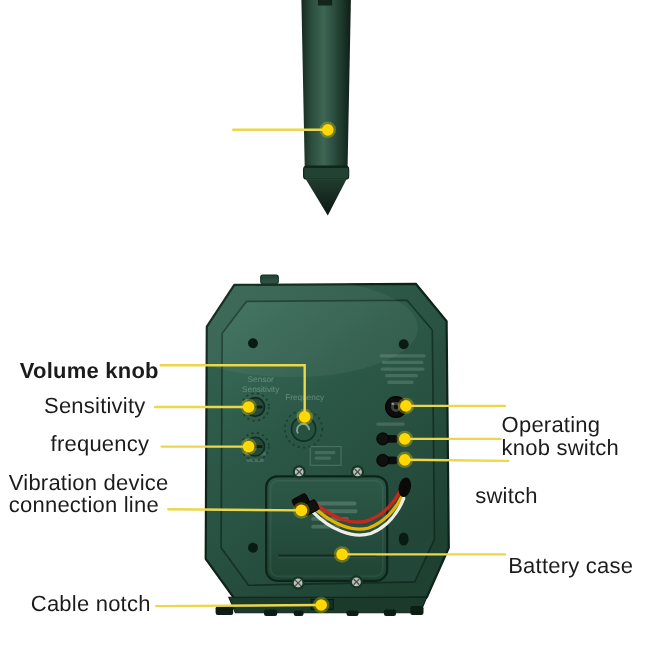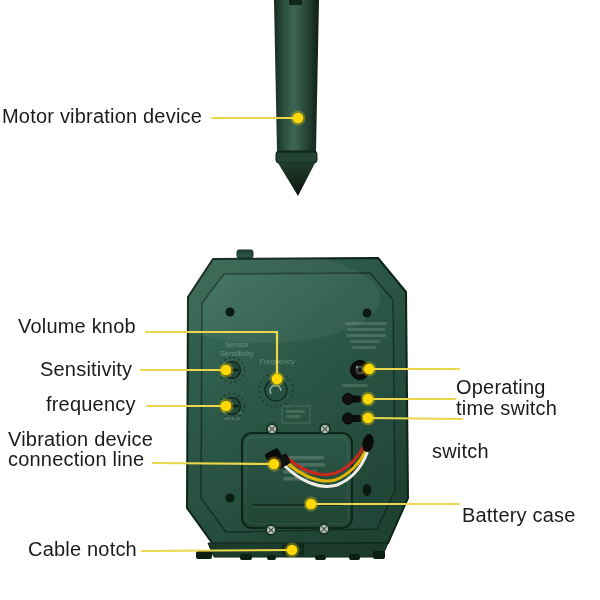--- a/index.html
+++ b/index.html
@@ -7,21 +7,21 @@
     position:relative;width:600px;height:600px;background:#ffffff;
     font-family:"Liberation Sans", sans-serif;overflow:hidden;
   }
   #art{position:absolute;left:0;top:0;width:600px;height:600px;}
   .label{
     position:absolute;font-size:20px;line-height:21px;color:#1b1b1b;
     white-space:nowrap;letter-spacing:0.2px;
   }
   .label.wrap{white-space:normal;}
   #lbl-motor{left:2px;top:106px;}
-  #lbl-volume{left:18px;top:316px;}
+  #lbl-volume{left:18px;top:328px;font-weight:bold;}
   #lbl-sensitivity{left:40px;top:359px;}
   #lbl-frequency{left:46px;top:394px;}
   #lbl-vibration{left:8px;top:429px;width:172px;line-height:20px;}
   #lbl-cable{left:28px;top:539px;}
   #lbl-charging{left:462px;top:356px;}
   #lbl-operating{left:456px;top:377px;width:118px;}
   #lbl-switch{left:432px;top:425px;margin-top:16px;}
   #lbl-battery{left:462px;top:493px;margin-top:12px;}
 </style>
 </head>
@@ -230,22 +230,21 @@
         <circle cx="274" cy="464" r="5.3"></circle>
         <circle cx="292" cy="550" r="5.3"></circle>
         <circle cx="369" cy="369" r="5.3"></circle>
         <circle cx="368" cy="399" r="5.3"></circle>
         <circle cx="368" cy="418" r="5.3"></circle>
         <circle cx="311" cy="504" r="5.3"></circle>
       </g>
     </g>
   </svg>
 
-  <div class="label" id="lbl-motor">Motor vibration device</div>
   <div class="label" id="lbl-volume">Volume knob</div>
   <div class="label" id="lbl-sensitivity">Sensitivity</div>
   <div class="label" id="lbl-frequency">frequency</div>
   <div class="label wrap" id="lbl-vibration">Vibration device connection line</div>
   <div class="label" id="lbl-cable">Cable notch</div>
-  <div class="label wrap" id="lbl-operating">Operating time switch</div>
+  <div class="label wrap" id="lbl-operating">Operating knob switch</div>
   <div class="label" id="lbl-switch">switch</div>
   <div class="label" id="lbl-battery">Battery case</div>
 </div>
 
 </body></html>

